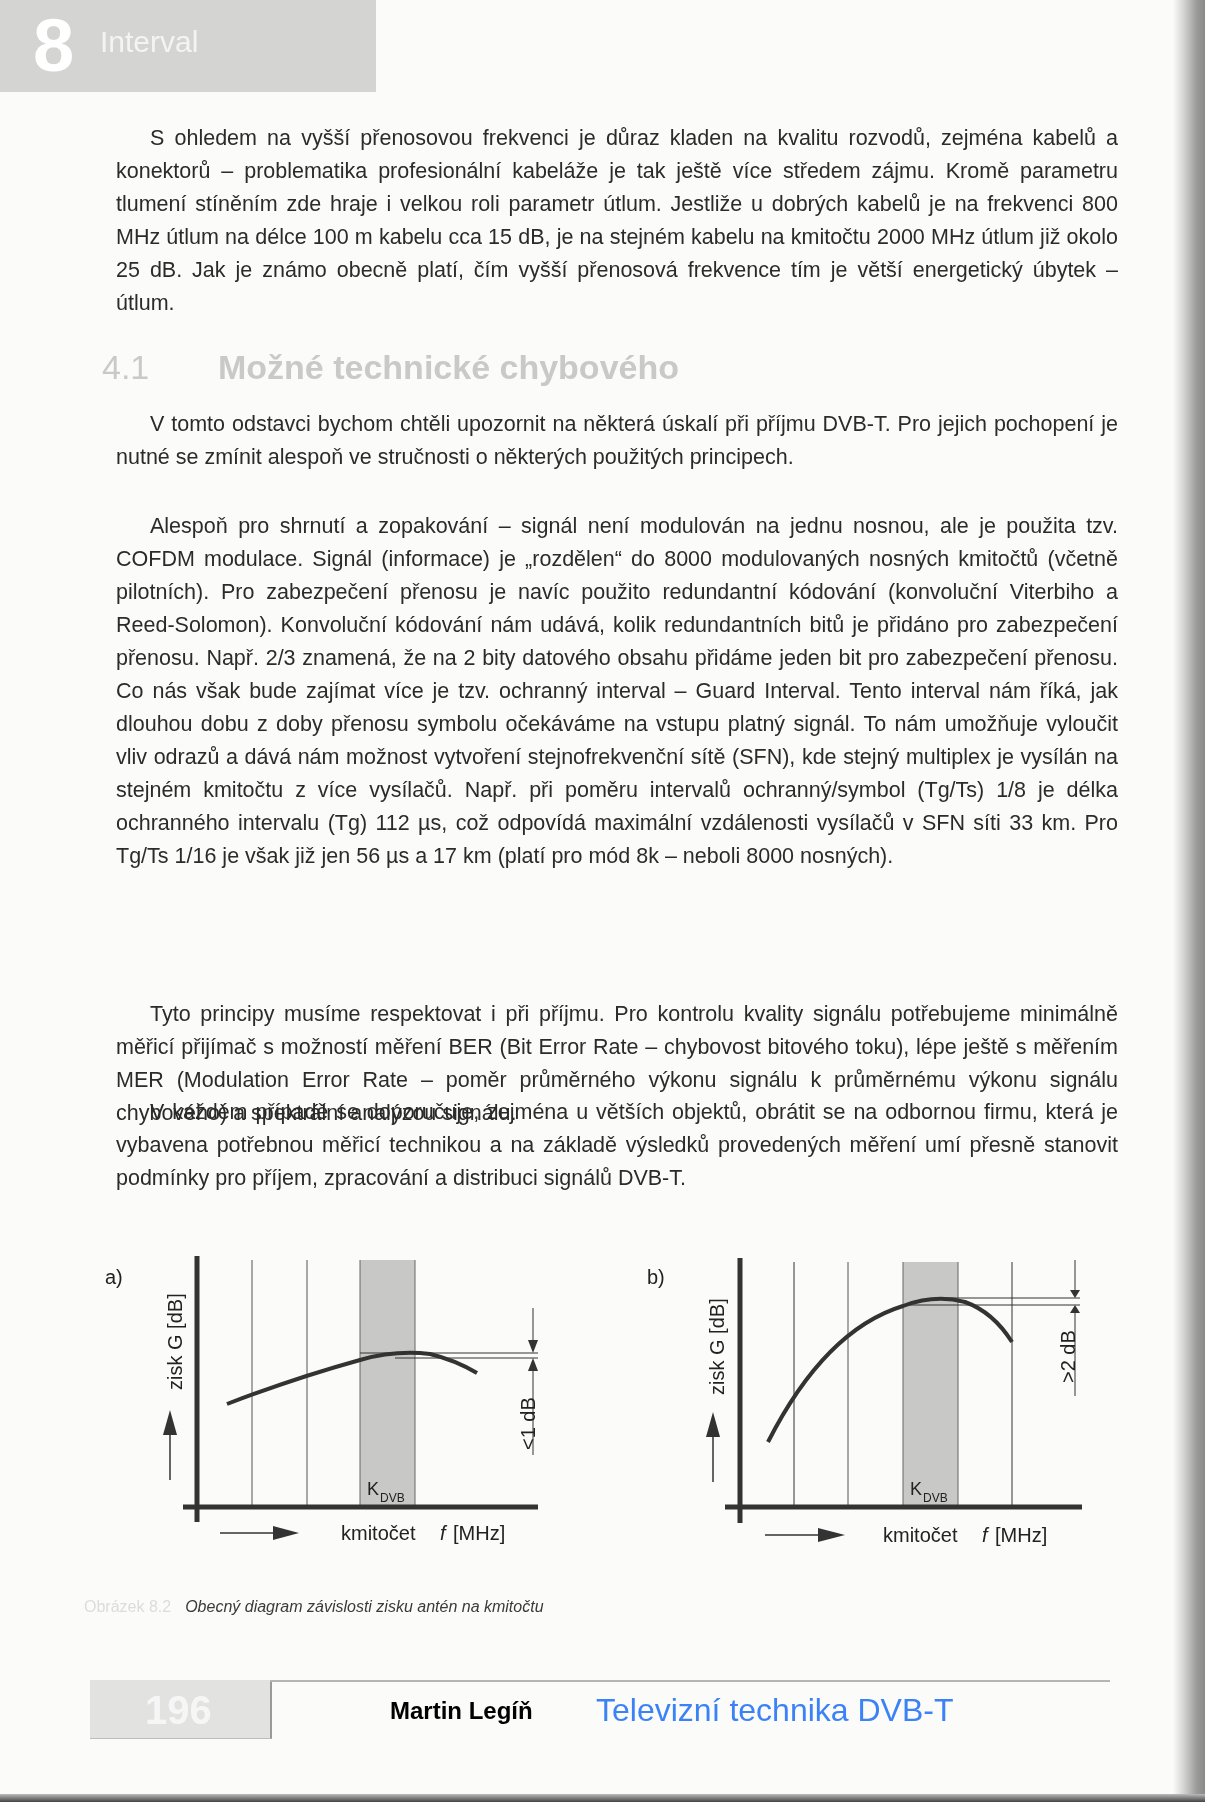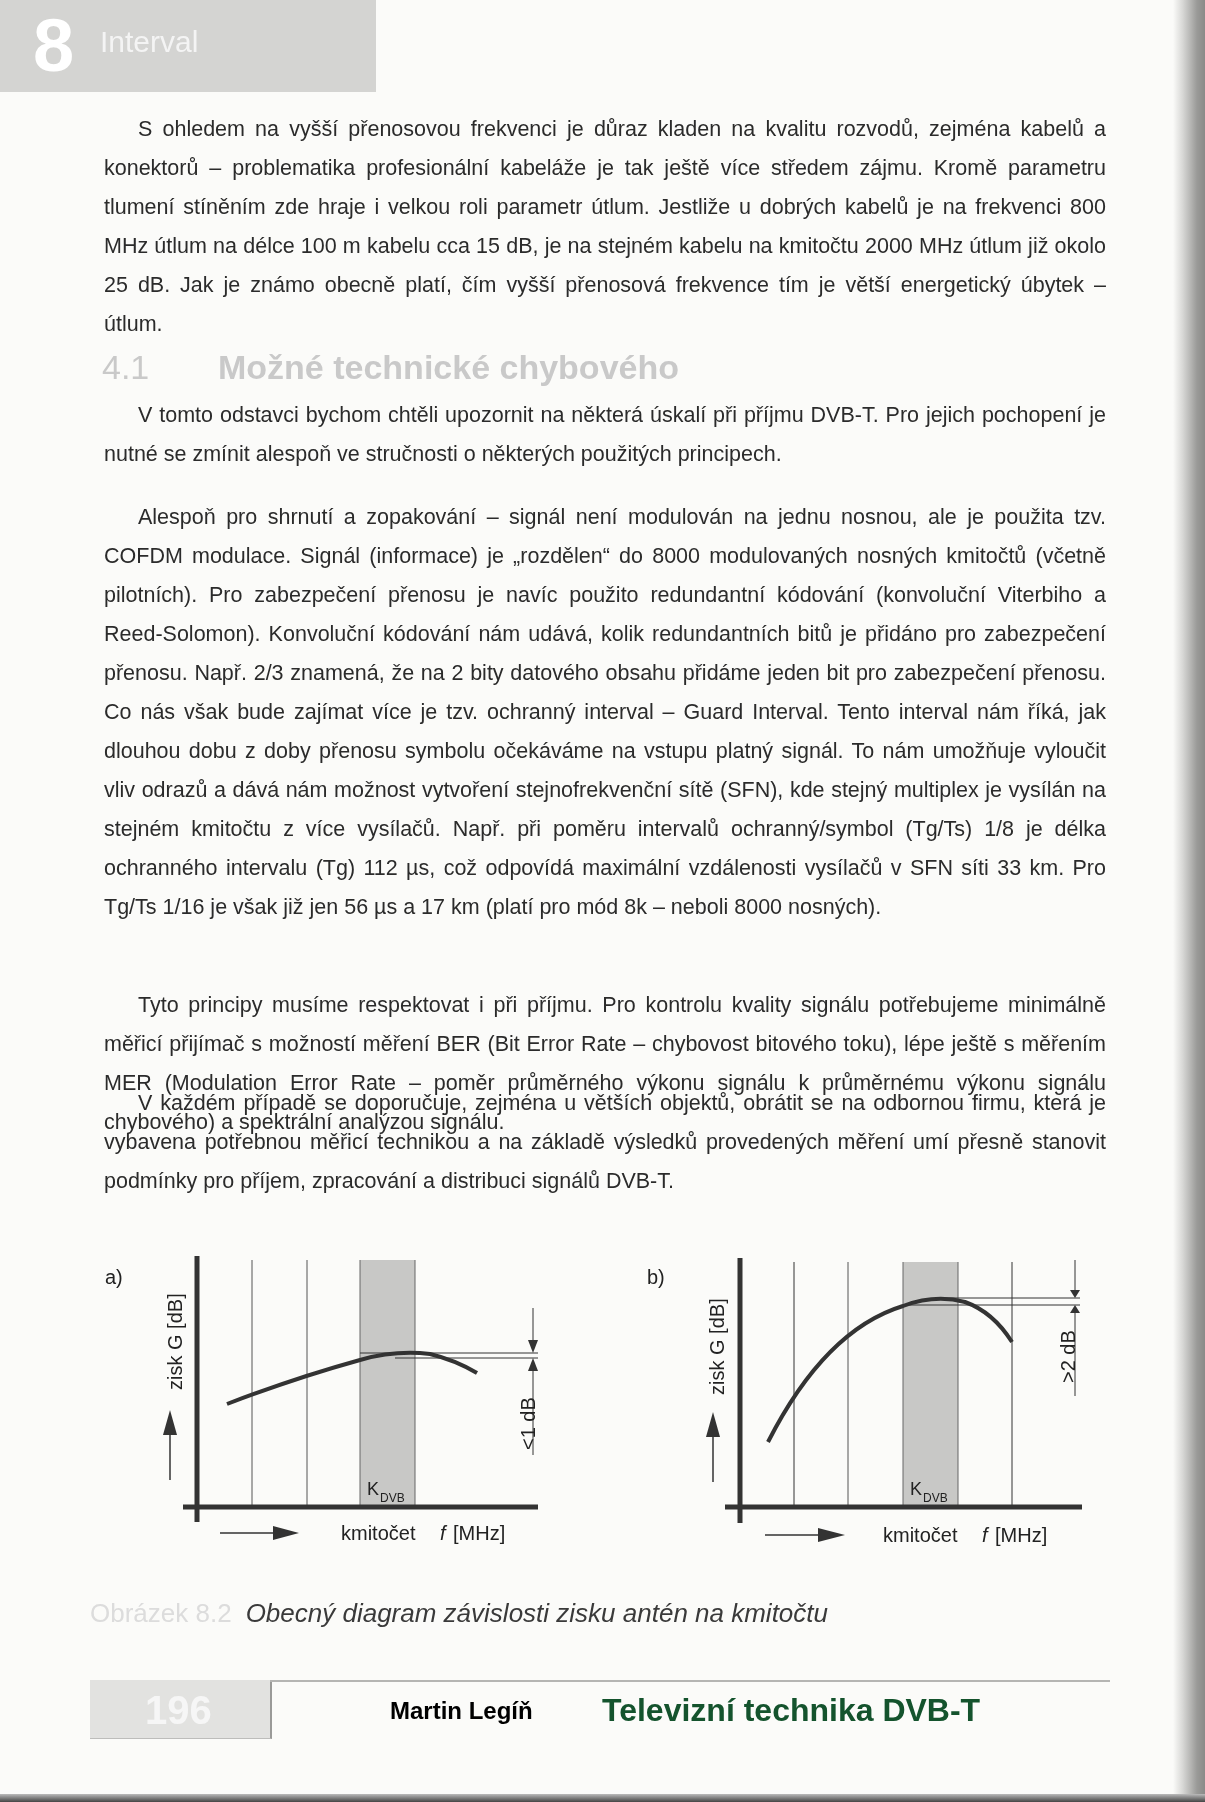--- a/index.html
+++ b/index.html
@@ -2,33 +2,33 @@
 <html><head>
 <meta charset="utf-8">
 <style>
   html, body { margin:0; padding:0; }
   body { width:1205px; height:1802px; position:relative; overflow:hidden; background:#fbfbf9; font-family:"Liberation Sans", sans-serif; color:#2b2b2b; }
   .chapter-tab { position:absolute; left:0; top:0; width:376px; height:92px; background:#d4d4d2; }
   .chapter-num { position:absolute; left:33px; top:6px; font-size:74px; font-weight:bold; color:#ffffff; line-height:80px; }
   .chapter-label { position:absolute; left:100px; top:25px; font-size:30px; color:#f4f4f4; }
   .right-shadow { position:absolute; right:0; top:0; width:32px; height:1802px; background:linear-gradient(to right, #fbfbf9 0%, #d8d8d6 30%, #9a9a98 75%, #8a8a88 100%); }
   .bottom-shadow { position:absolute; left:0; bottom:0; width:1205px; height:8px; background:linear-gradient(to bottom, #bbb 0%, #444 100%); }
-  .para { position:absolute; left:104px; width:1002px; font-size:21.5px; line-height:39px; text-align:justify; margin:0; }
+  .para { position:absolute; left:104px; width:1002px; font-size:21.5px; line-height:33px; text-align:justify; margin:12px; }
   .para .indent { display:inline-block; width:34px; }
   .heading { position:absolute; left:102px; top:348px; font-size:34px; font-weight:bold; color:#c9c9c9; margin:0; }
   .heading .num { display:inline-block; width:116px; font-weight:normal; }
   .fig { position:absolute; top:1250px; width:500px; height:320px; }
   .fig svg { width:500px; height:320px; }
-  .caption { position:absolute; left:90px; top:1598px; font-size:26px; font-style:italic; color:#3a3a3a; }
+  .caption { position:absolute; left:84px; top:1598px; font-size:16px; font-style:italic; color:#3a3a3a; }
   .caption .lbl { color:#dcdcdc; font-style:normal; margin-right:14px; }
   .footer-box { position:absolute; left:90px; top:1680px; width:180px; height:58px; background:#e2e2e0; border-right:2px solid #9a9a98; border-bottom:1px solid #bdbdbb; }
   .footer-page { position:absolute; left:55px; top:8px; font-size:40px; font-weight:bold; color:#f6f6f6; }
   .footer-line { position:absolute; left:270px; top:1680px; width:840px; height:2px; background:#b5b5b3; }
   .footer-author { position:absolute; left:390px; top:1697px; font-size:24px; color:#000000; font-weight:bold; }
-  .footer-title { position:absolute; left:596px; top:1692px; font-size:32px; font-weight:bold; color:#14532d;margin-left:6px; }
+  .footer-title { position:absolute; left:596px; top:1692px; font-size:32px; font-weight:normal; color:#3b82f6; }
 </style>
 </head>
 <body>
 
 <div class="chapter-tab">
   <span class="chapter-num">8</span>
   <span class="chapter-label">Interval</span>
 </div>
 
 <p class="para" style="top:110px"><span class="indent"></span><span>S ohledem na vyšší přenosovou frekvenci je důraz kladen na kvalitu rozvodů, zejména kabelů a konektorů – problematika profesionální kabeláže je tak ještě více středem zájmu. Kromě parametru tlumení stíněním zde hraje i velkou roli parametr útlum. Jestliže u dobrých kabelů je na frekvenci 800 MHz útlum na délce 100 m kabelu cca 15 dB, je na stejném kabelu na kmitočtu 2000 MHz útlum již okolo 25 dB. Jak je známo obecně platí, čím vyšší přenosová frekvence tím je větší energetický úbytek – útlum.</span></p>

